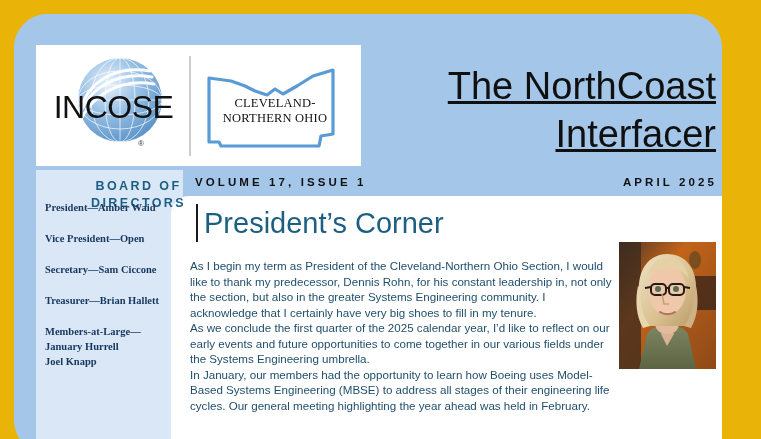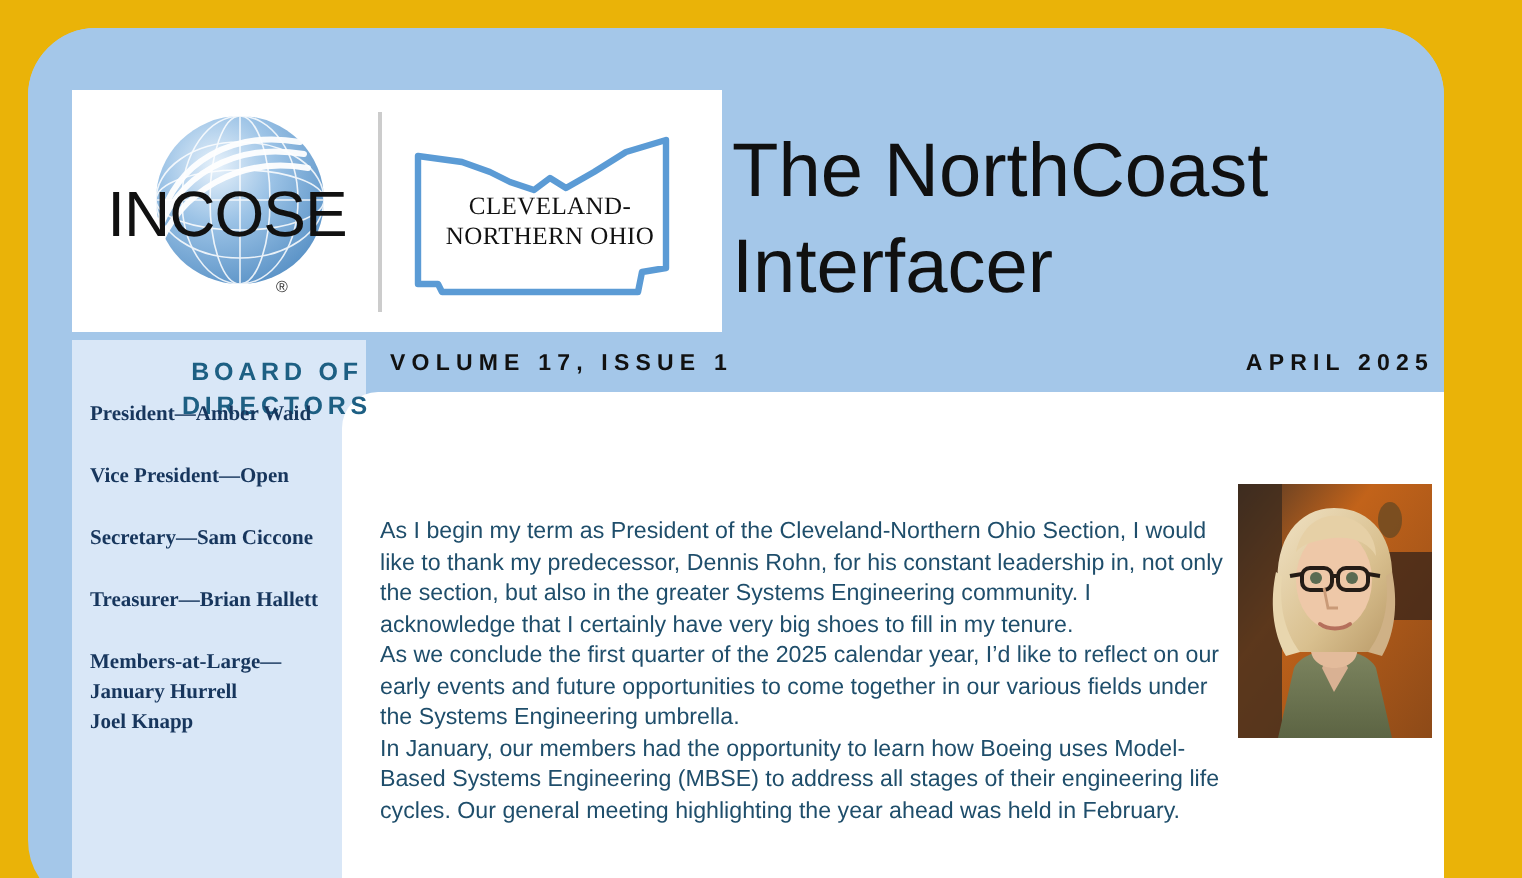--- a/index.html
+++ b/index.html
@@ -110,25 +110,26 @@
     letter-spacing: 0.2px;
     line-height: 15px;
   }
 
   
   #masthead-title {
     position: absolute;
     left: 366px;
     top: 62px;
     width: 350px;
-    text-align: left;
+    text-align: right;
     font-size: 38px;
     line-height: 48px;
     color: #101010;
     font-weight: 400;
+    text-decoration: underline;
   }
 
   
   #volume-bar {
     position: absolute;
     left: 195px;
     top: 176px;
     width: 522px;
     height: 22px;
     display: flex;
@@ -290,20 +291,24 @@
   <div id="board-list">
     <div class="board-entry">President—Amber Waid</div>
     <div class="board-entry">Vice President—Open</div>
     <div class="board-entry">Secretary—Sam Ciccone</div>
     <div class="board-entry">Treasurer—Brian Hallett</div>
     <div class="board-entry tight">Members-at-Large—</div>
     <div class="board-entry tight">January Hurrell</div>
     <div class="board-entry tight">Joel Knapp</div>
   </div>
 
+  <div id="pc-heading-wrap">
+    <div id="pc-rule"></div>
+    <div id="pc-heading">President’s Corner</div>
+  </div>
 
   <div id="pc-body">
     <p>As I begin my term as President of the Cleveland-Northern Ohio Section, I would like to thank my predecessor, Dennis Rohn, for his constant leadership in, not only the section, but also in the greater Systems Engineering community. I acknowledge that I certainly have very big shoes to fill in my tenure.</p>
     <p>As we conclude the first quarter of the 2025 calendar year, I’d like to reflect on our early events and  future opportunities to come together in our various fields under the Systems Engineering umbrella.</p>
     <p>In January, our members had the opportunity to learn how Boeing uses Model-Based Systems Engineering (MBSE) to address all stages of their engineering life cycles. Our general meeting highlighting the year ahead was held in February.</p>
   </div>
 
   <div id="portrait">
     <svg width="97" height="127" viewBox="0 0 97 127">
       <defs>

